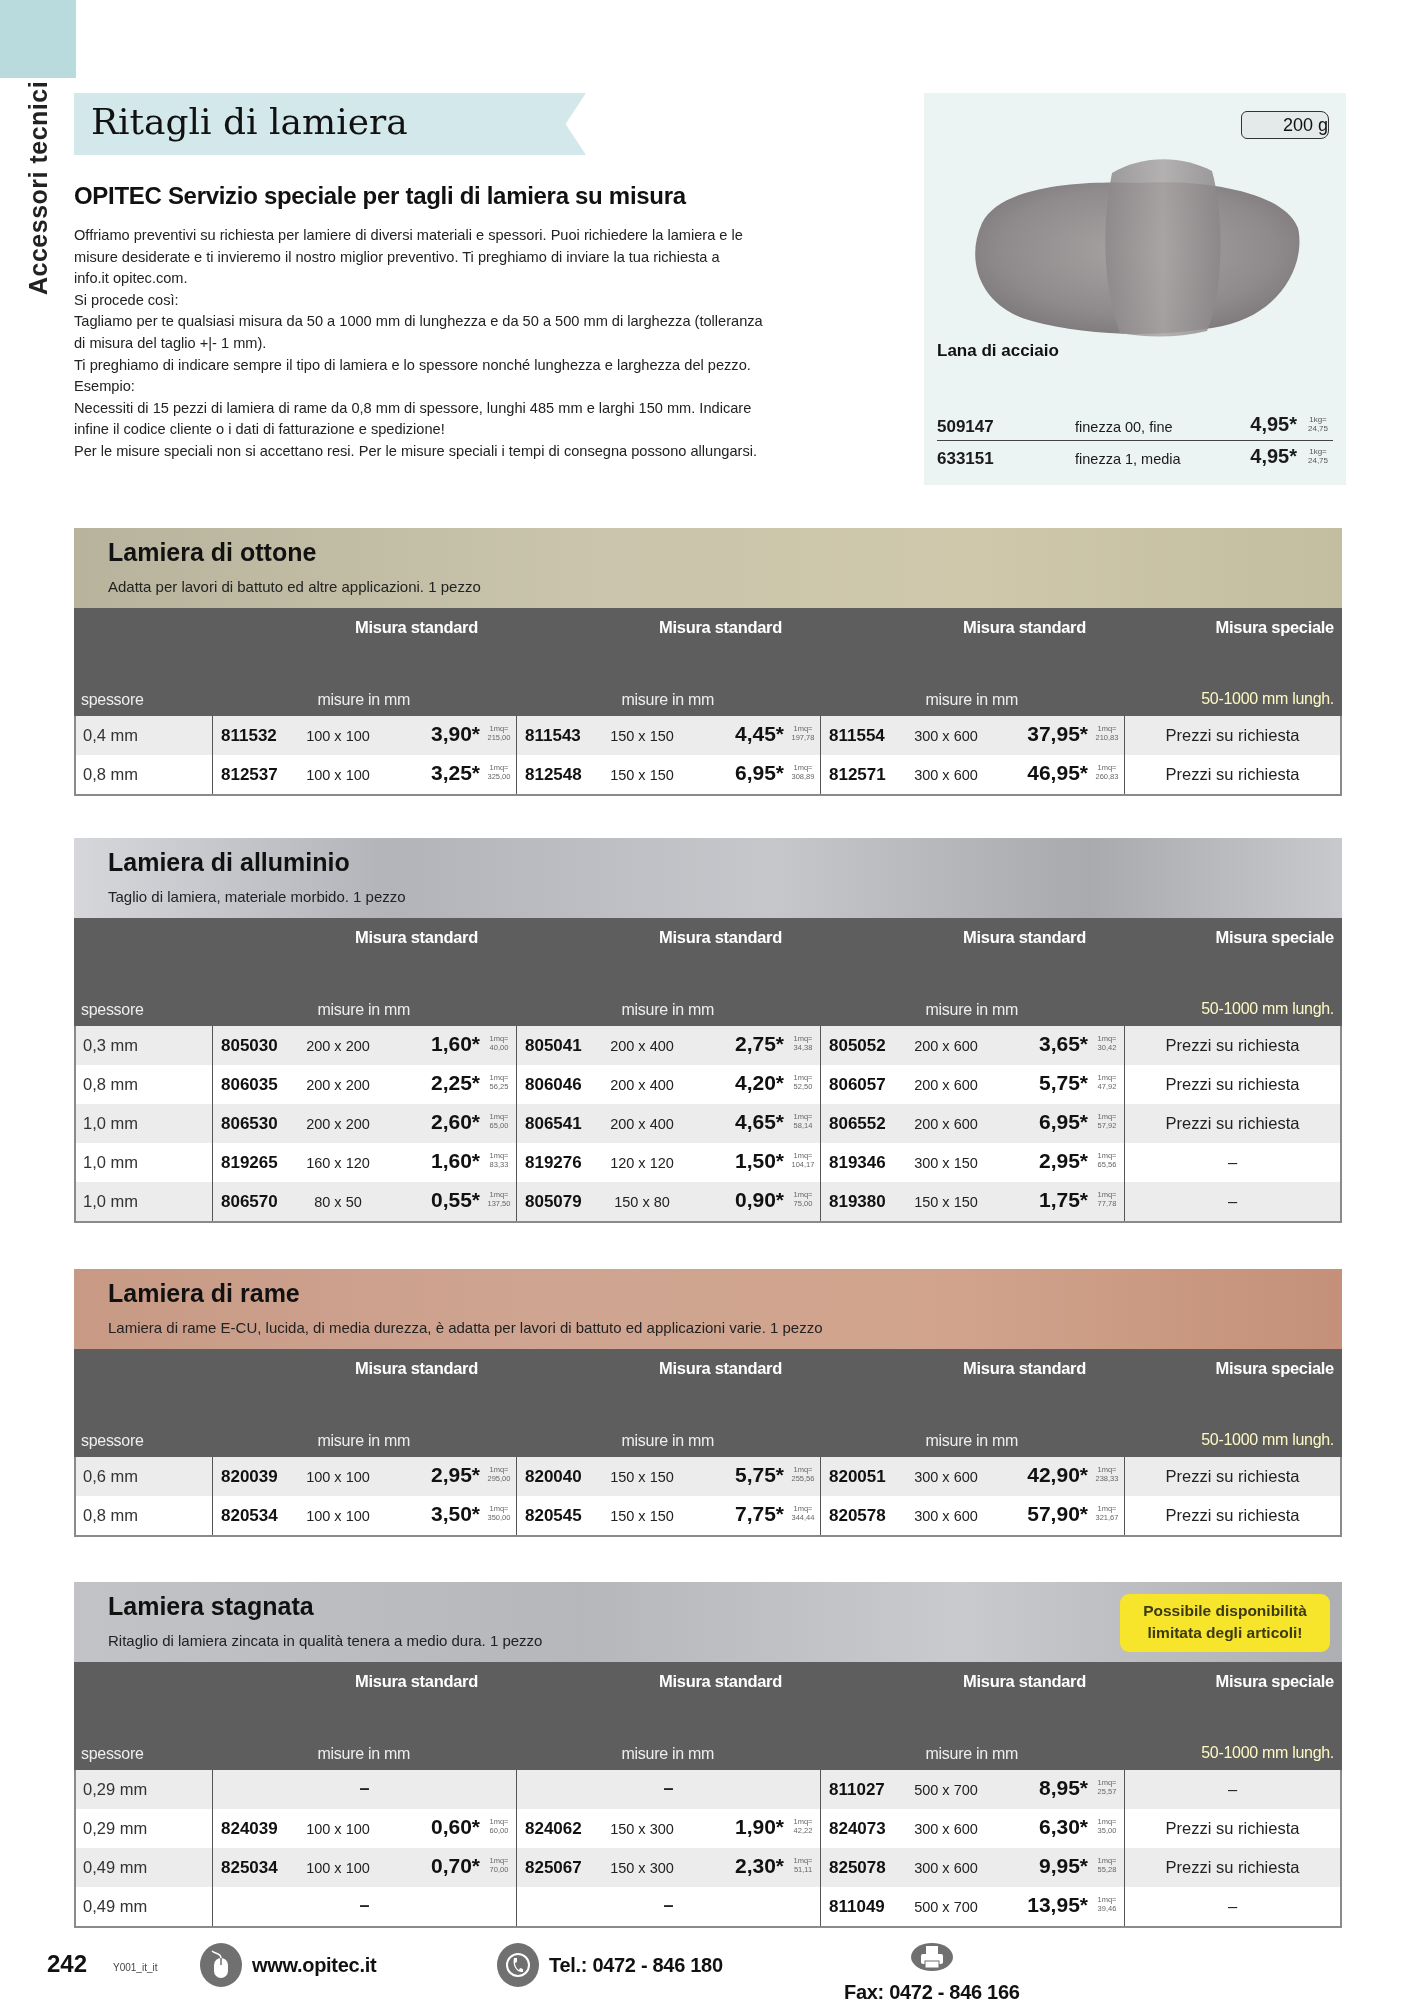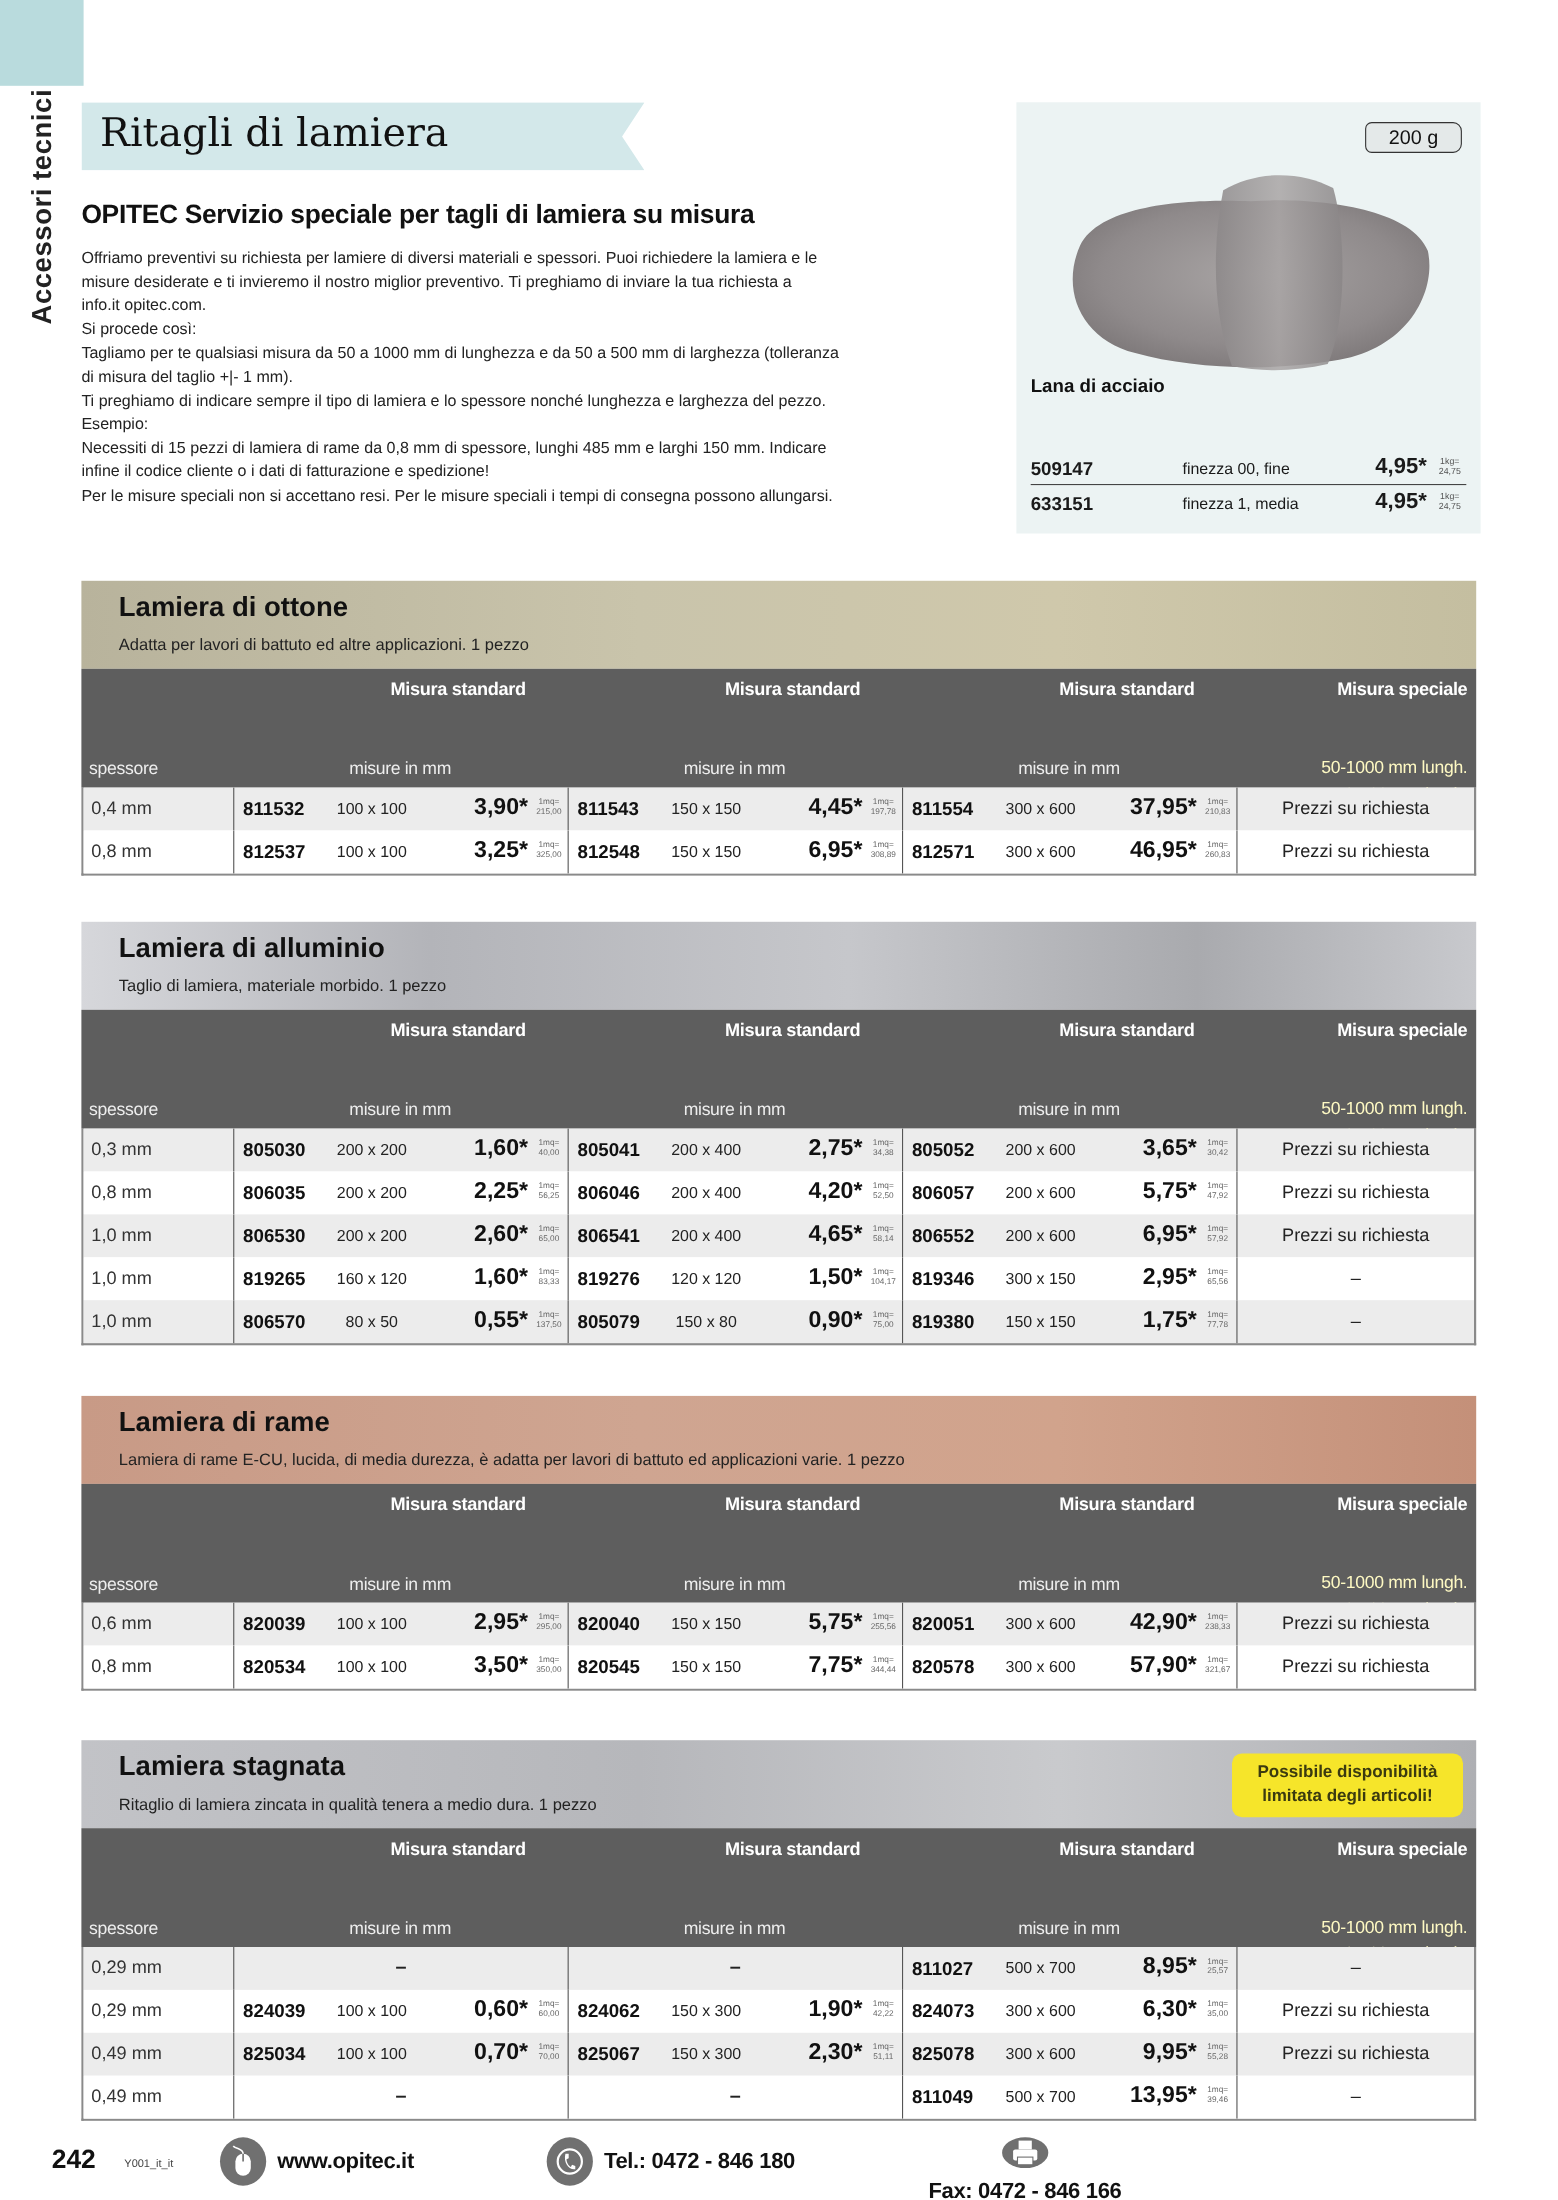--- a/index.html
+++ b/index.html
@@ -11,21 +11,21 @@
   .side-label span { position: absolute; left: 0; top: 200px; transform: rotate(-90deg); transform-origin: 0 0; white-space: nowrap; font-size: 25px; font-weight: bold; color: #222; letter-spacing: 0.5px; }
 
   .title-banner { position: absolute; left: 74px; top: 93px; width: 512px; height: 62px; background: #d3e8ea; clip-path: polygon(0 0, 100% 0, 96% 50%, 100% 100%, 0 100%); }
   .title-banner span { position: absolute; left: 17px; top: 8px; font-family: "DejaVu Serif", "Liberation Serif", serif; font-size: 36px; color: #111; }
 
   .intro-heading { position: absolute; left: 74px; top: 182px; font-size: 24px; font-weight: bold; color: #111; letter-spacing: -0.3px; }
   .intro-body { position: absolute; left: 74px; top: 225px; width: 780px; font-size: 14.6px; line-height: 21.6px; color: #222; }
   .intro-body p { white-space: nowrap; }
 
   .product-card { position: absolute; left: 924px; top: 93px; width: 422px; height: 392px; background: #ecf3f3; }
-  .weight-badge { position: absolute; right: 17px; top: 18px; width: 88px; height: 28px; border: 1.5px solid #333; border-radius: 6px 8px 8px 6px; background: #e4e9e9; font-size: 18px; text-align: center; line-height: 26px; color: #111; }
+  .weight-badge { position: absolute; right: 17px; top: 18px; width: 88px; height: 28px; border: 1.5px solid #333; border-radius: 6px 8px 8px 6px; background: #e4e9e9; font-size: 18px; text-align: right; line-height: 26px; color: #111; }
   .wool-img { position: absolute; left: 38px; top: 50px; width: 344px; height: 200px; }
   .card-title { position: absolute; left: 13px; top: 248px; font-size: 17px; font-weight: bold; color: #111; }
   .card-desc { position: absolute; left: 13px; top: 275px; font-size: 15.5px; line-height: 23px; color: #1a1a1a; }
   .card-row { position: absolute; left: 13px; width: 396px; height: 28px; font-size: 15.5px; }
   .card-row.r1 { top: 320px; border-bottom: 1.5px solid #444; }
   .card-row.r2 { top: 352px; }
   .card-row .code { position: absolute; left: 0; top: 4px; font-weight: bold; font-size: 17px; }
   .card-row .desc { position: absolute; left: 138px; top: 6px; font-size: 14.5px; }
   .card-row .price { position: absolute; right: 36px; top: 0; font-weight: bold; font-size: 20px; }
   .card-row .unit { position: absolute; right: 0; top: 2px; font-size: 8px; line-height: 9px; color: #555; text-align: center; width: 30px; }

